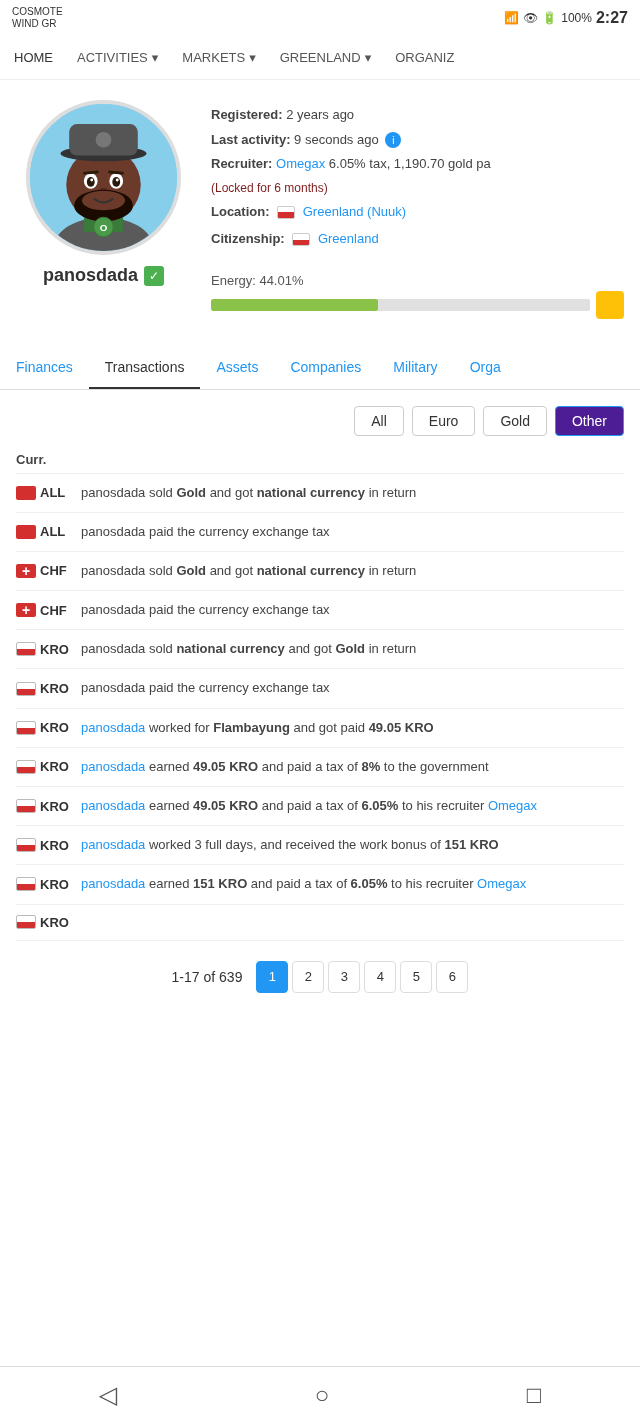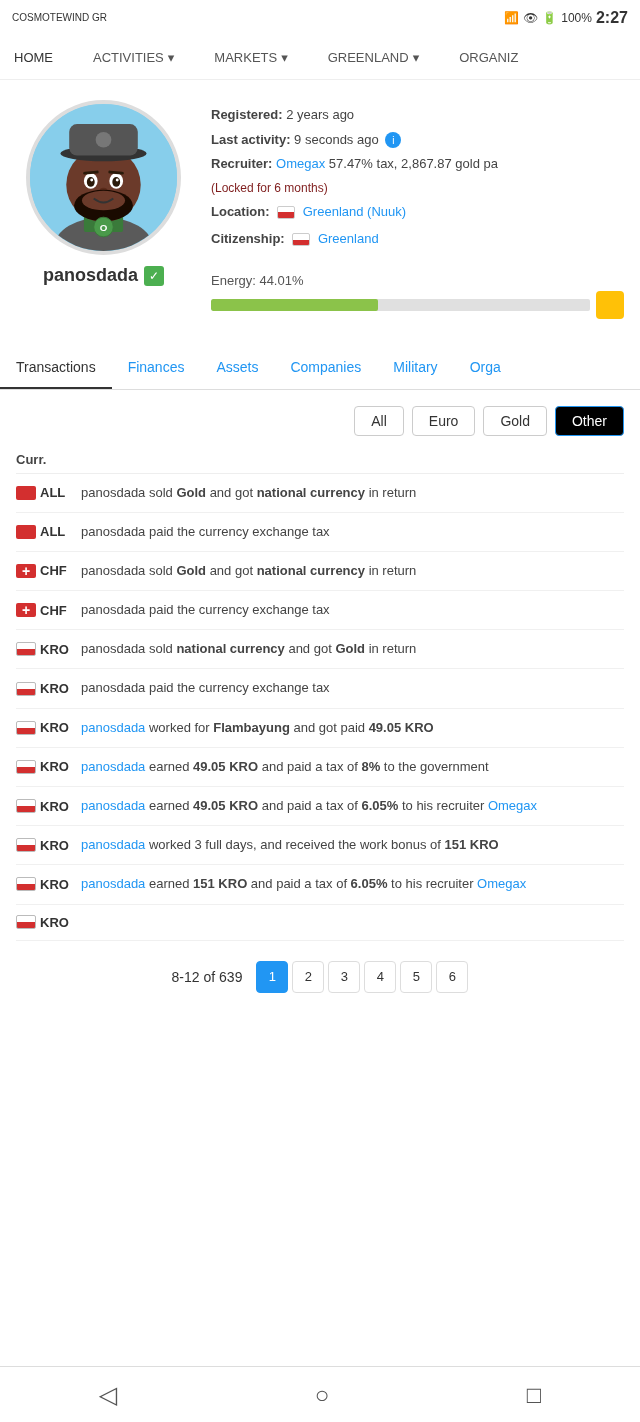--- a/index.html
+++ b/index.html
@@ -17,30 +17,30 @@
     .status-bar {
       background: #fff;
       display: flex;
       justify-content: space-between;
       align-items: center;
       padding: 6px 12px;
       font-size: 12px;
       color: #333;
       height: 36px;
     }
-    .status-left { display: flex; flex-direction: row; font-size: 10px; line-height: 1.2; }
+    .status-left { display: flex; flex-direction: column; font-size: 10px; line-height: 1.2; }
     .status-icons { display: flex; align-items: center; gap: 4px; }
 
     
     .nav-bar {
       display: flex;
       border-bottom: 1px solid #eee;
       padding: 0 10px;
       height: 44px;
-      gap: 32px;
+      gap: 16px;
       overflow: hidden;
     }
     .nav-item {
       font-size: 13px;
       color: #555;
       text-transform: uppercase;
       white-space: nowrap;
       display: flex;
       align-items: center;
       gap: 4px;
@@ -187,21 +187,21 @@
     .filter-btn {
       padding: 6px 16px;
       border: 1px solid #ccc;
       border-radius: 4px;
       background: #fff;
       font-size: 14px;
       cursor: pointer;
       color: #333;
     }
     .filter-btn.active {
-      background: #000000;
+      background: #4c1d95;
       color: white;
       border-color: #2196f3;
     }
 
     
     .transactions-section { padding: 0 16px; }
     .col-header {
       font-size: 13px;
       font-weight: bold;
       color: #444;
@@ -404,21 +404,21 @@
     <div class="info-line">
       <strong>Registered:</strong> <span>2 years ago</span>
     </div>
     <div class="info-line">
       <strong>Last activity:</strong> <span>9 seconds ago</span>
       <span class="info-icon">i</span>
     </div>
     <div class="info-line">
       <strong>Recruiter:</strong>
       <a class="link">Omegax</a>
-      <span>57.47% tax, 2,867.87 gold pa</span>
+      <span>6.05% tax, 1,190.70 gold pa</span>
     </div>
     <div class="info-line locked-text">(Locked for 6 months)</div>
 
     <div class="info-line">
       <strong>Location:</strong>
       <span style="display:inline-block;width:18px;height:13px;background:linear-gradient(to bottom,white 50%,#d32f2f 50%);border:1px solid #ccc;border-radius:2px;vertical-align:middle;margin:0 4px;"></span>
       <a class="link">Greenland (Nuuk)</a>
     </div>
     <div class="info-line" style="margin-top:8px;">
       <strong>Citizenship:</strong>
@@ -433,22 +433,22 @@
           <div class="progress-fill" style="width:44%;background:#8bc34a;"></div>
         </div>
         <div class="progress-side-box"></div>
       </div>
     </div>
 
   </div>
 </div>
 
 <div class="tabs-container">
+  <div class="tab">Finances</div>
   <div class="tab active">Transactions</div>
-  <div class="tab">Finances</div>
   <div class="tab">Assets</div>
   <div class="tab">Companies</div>
   <div class="tab">Military</div>
   <div class="tab">Orga</div>
 </div>
 
 <div class="filter-row">
   <button class="filter-btn">All</button>
   <button class="filter-btn">Euro</button>
   <button class="filter-btn">Gold</button>
@@ -570,21 +570,21 @@
 
   <div class="transaction-row">
     <div class="curr-badge">
       <div class="kro-flag"></div>
       <span>KRO</span>
     </div>
   </div>
 </div>
 
 <div class="pagination">
-  <span class="pagination-info">8-12 of 639</span>
+  <span class="pagination-info">1-17 of 639</span>
   <div class="page-btn active">1</div>
   <div class="page-btn">2</div>
   <div class="page-btn">3</div>
   <div class="page-btn">4</div>
   <div class="page-btn">5</div>
   <div class="page-btn">6</div>
 </div>
 
 <div style="height:70px;"></div>
 

